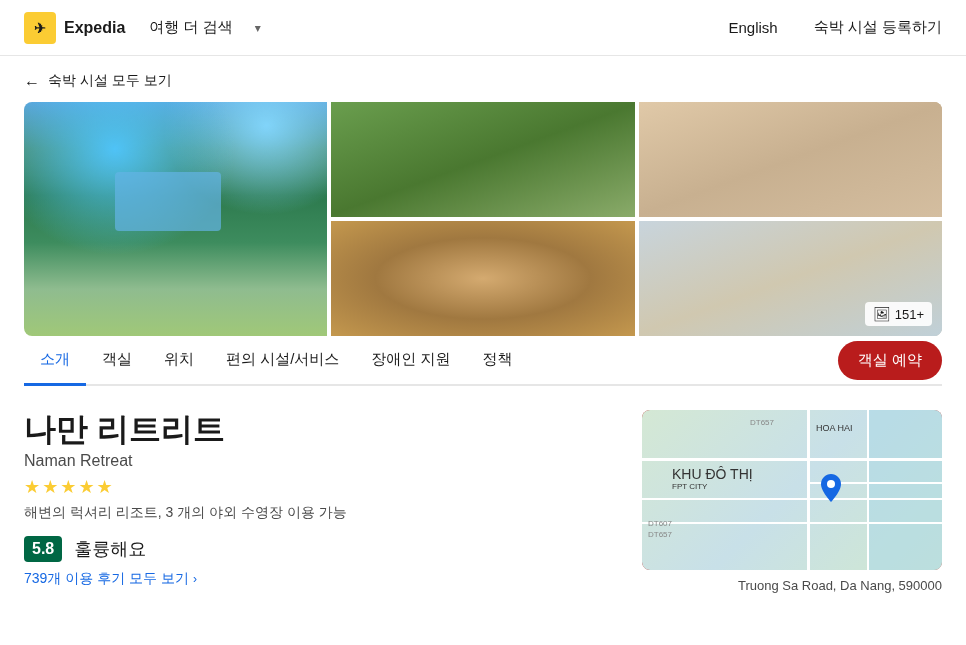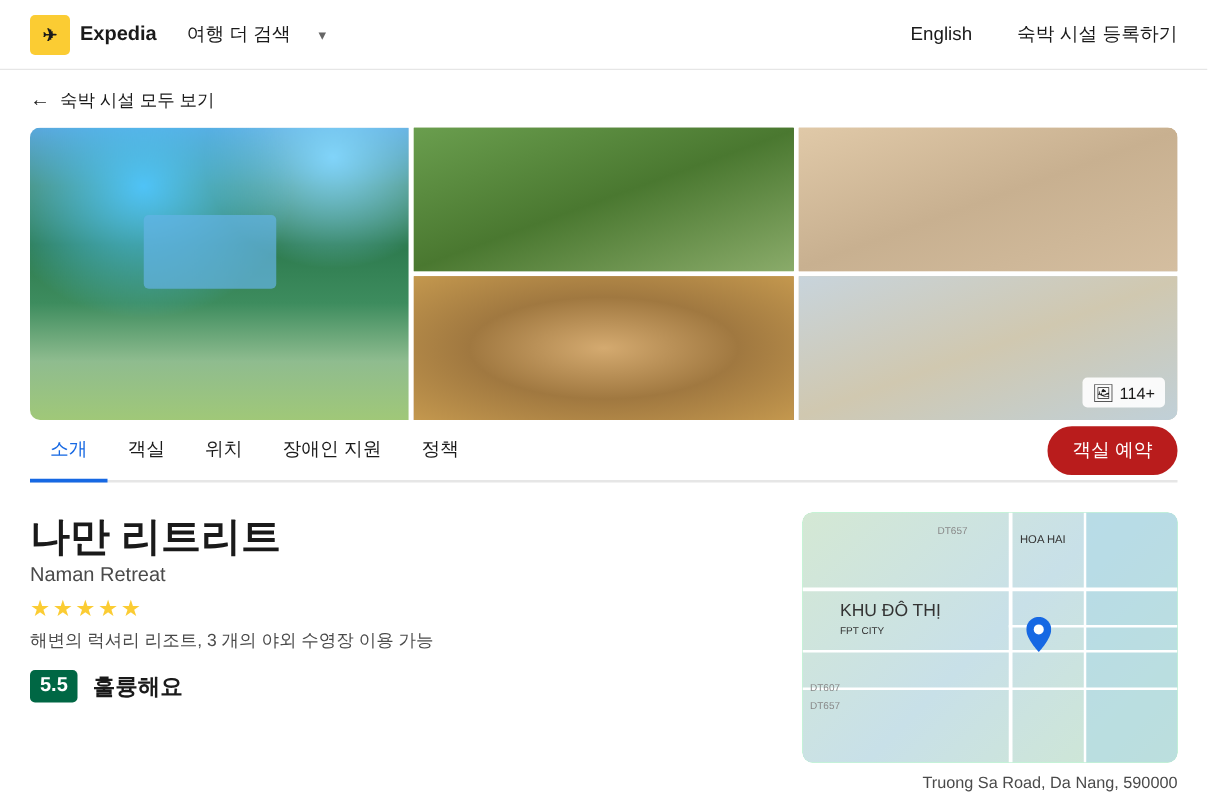--- a/index.html
+++ b/index.html
@@ -182,42 +182,42 @@
     .hotel-desc { font-size: 14px; color: #4a4a4a; margin-top: 4px; }
     .rating-row { display: flex; align-items: center; gap: 12px; margin-top: 14px; }
     .rating-badge {
       background: #006744;
       color: white;
       border-radius: 4px;
       padding: 4px 8px;
       font-size: 16px;
       font-weight: 700;
     }
-    .rating-label { font-size: 18px; font-weight: 700; color: #1a1a1a; }
+    .rating-label { font-size: 18px; font-weight: 400; color: #1a1a1a; }
     .review-link {
       font-size: 14px;
       color: #1668e3;
       cursor: pointer;
       display: flex;
       align-items: center;
       gap: 4px;
       margin-top: 8px;
       text-decoration: none;
     }
     .review-chevron { font-size: 12px; }
 
     
     .map-container {
       width: 300px;
       min-width: 300px;
       border-radius: 8px;
       overflow: hidden;
-      height: 200px;
-      position: relative;
-      background: #86efac;
+      height: 160px;
+      position: relative;
+      background: #b91c1c;
       flex-shrink: 0;
     }
     .map-inner {
       width: 100%;
       height: 100%;
       position: relative;
       background: linear-gradient(135deg, #d4e8d4 0%, #c8e0e8 50%, #d0e8d0 100%);
     }
     
     .map-road-v1 {
@@ -328,35 +328,38 @@
     <div class="photo-top-right">
       <div style="width:100%;height:100%;position:absolute;inset:0;background:linear-gradient(160deg,#e0c9a8 0%,#c8b090 50%,#d4bea0 100%);"></div>
     </div>
     <div class="photo-bot-mid">
       <div style="width:100%;height:100%;position:absolute;inset:0;background:radial-gradient(ellipse at center,#d4aa70 0%,#a07840 50%,#c4984e 100%);"></div>
     </div>
     <div class="photo-bot-right" style="position:relative;">
       <div style="width:100%;height:100%;position:absolute;inset:0;background:linear-gradient(160deg,#c8d4dc 0%,#d0c8b0 50%,#c0d0d8 100%);"></div>
       <div class="photo-count-badge">
         <span class="photo-icon">🖼</span>
-        <span>114+</span>
+        <span>151+</span>
       </div>
     </div>
   </div>
 
   <div class="tabs">
     <div class="tabs-left">
       <div class="tab active">
         <span>소개</span>
       </div>
       <div class="tab">
         <span>객실</span>
       </div>
       <div class="tab">
         <span>위치</span>
+      </div>
+      <div class="tab">
+        <span>편의 시설/서비스</span>
       </div>
       <div class="tab">
         <span>장애인 지원</span>
       </div>
       <div class="tab">
         <span>정책</span>
       </div>
     </div>
     <button class="book-btn">객실 예약</button>
   </div>
@@ -367,23 +370,27 @@
       <div class="hotel-name-en">Naman Retreat</div>
       <div class="stars">
         <span class="star">★</span>
         <span class="star">★</span>
         <span class="star">★</span>
         <span class="star">★</span>
         <span class="star">★</span>
       </div>
       <div class="hotel-desc">해변의 럭셔리 리조트, 3 개의 야외 수영장 이용 가능</div>
       <div class="rating-row">
-        <div class="rating-badge">5.5</div>
+        <div class="rating-badge">5.8</div>
         <div class="rating-label">훌륭해요</div>
       </div>
+      <a class="review-link">
+        <span>739개 이용 후기 모두 보기</span>
+        <span class="review-chevron">›</span>
+      </a>
     </div>
 
     <div>
       <div class="map-container">
         <div class="map-inner">
           <div class="map-sea"></div>
           <div class="map-road-v1"></div>
           <div class="map-road-v2"></div>
           <div class="map-road-h1"></div>
           <div class="map-road-h2"></div>

